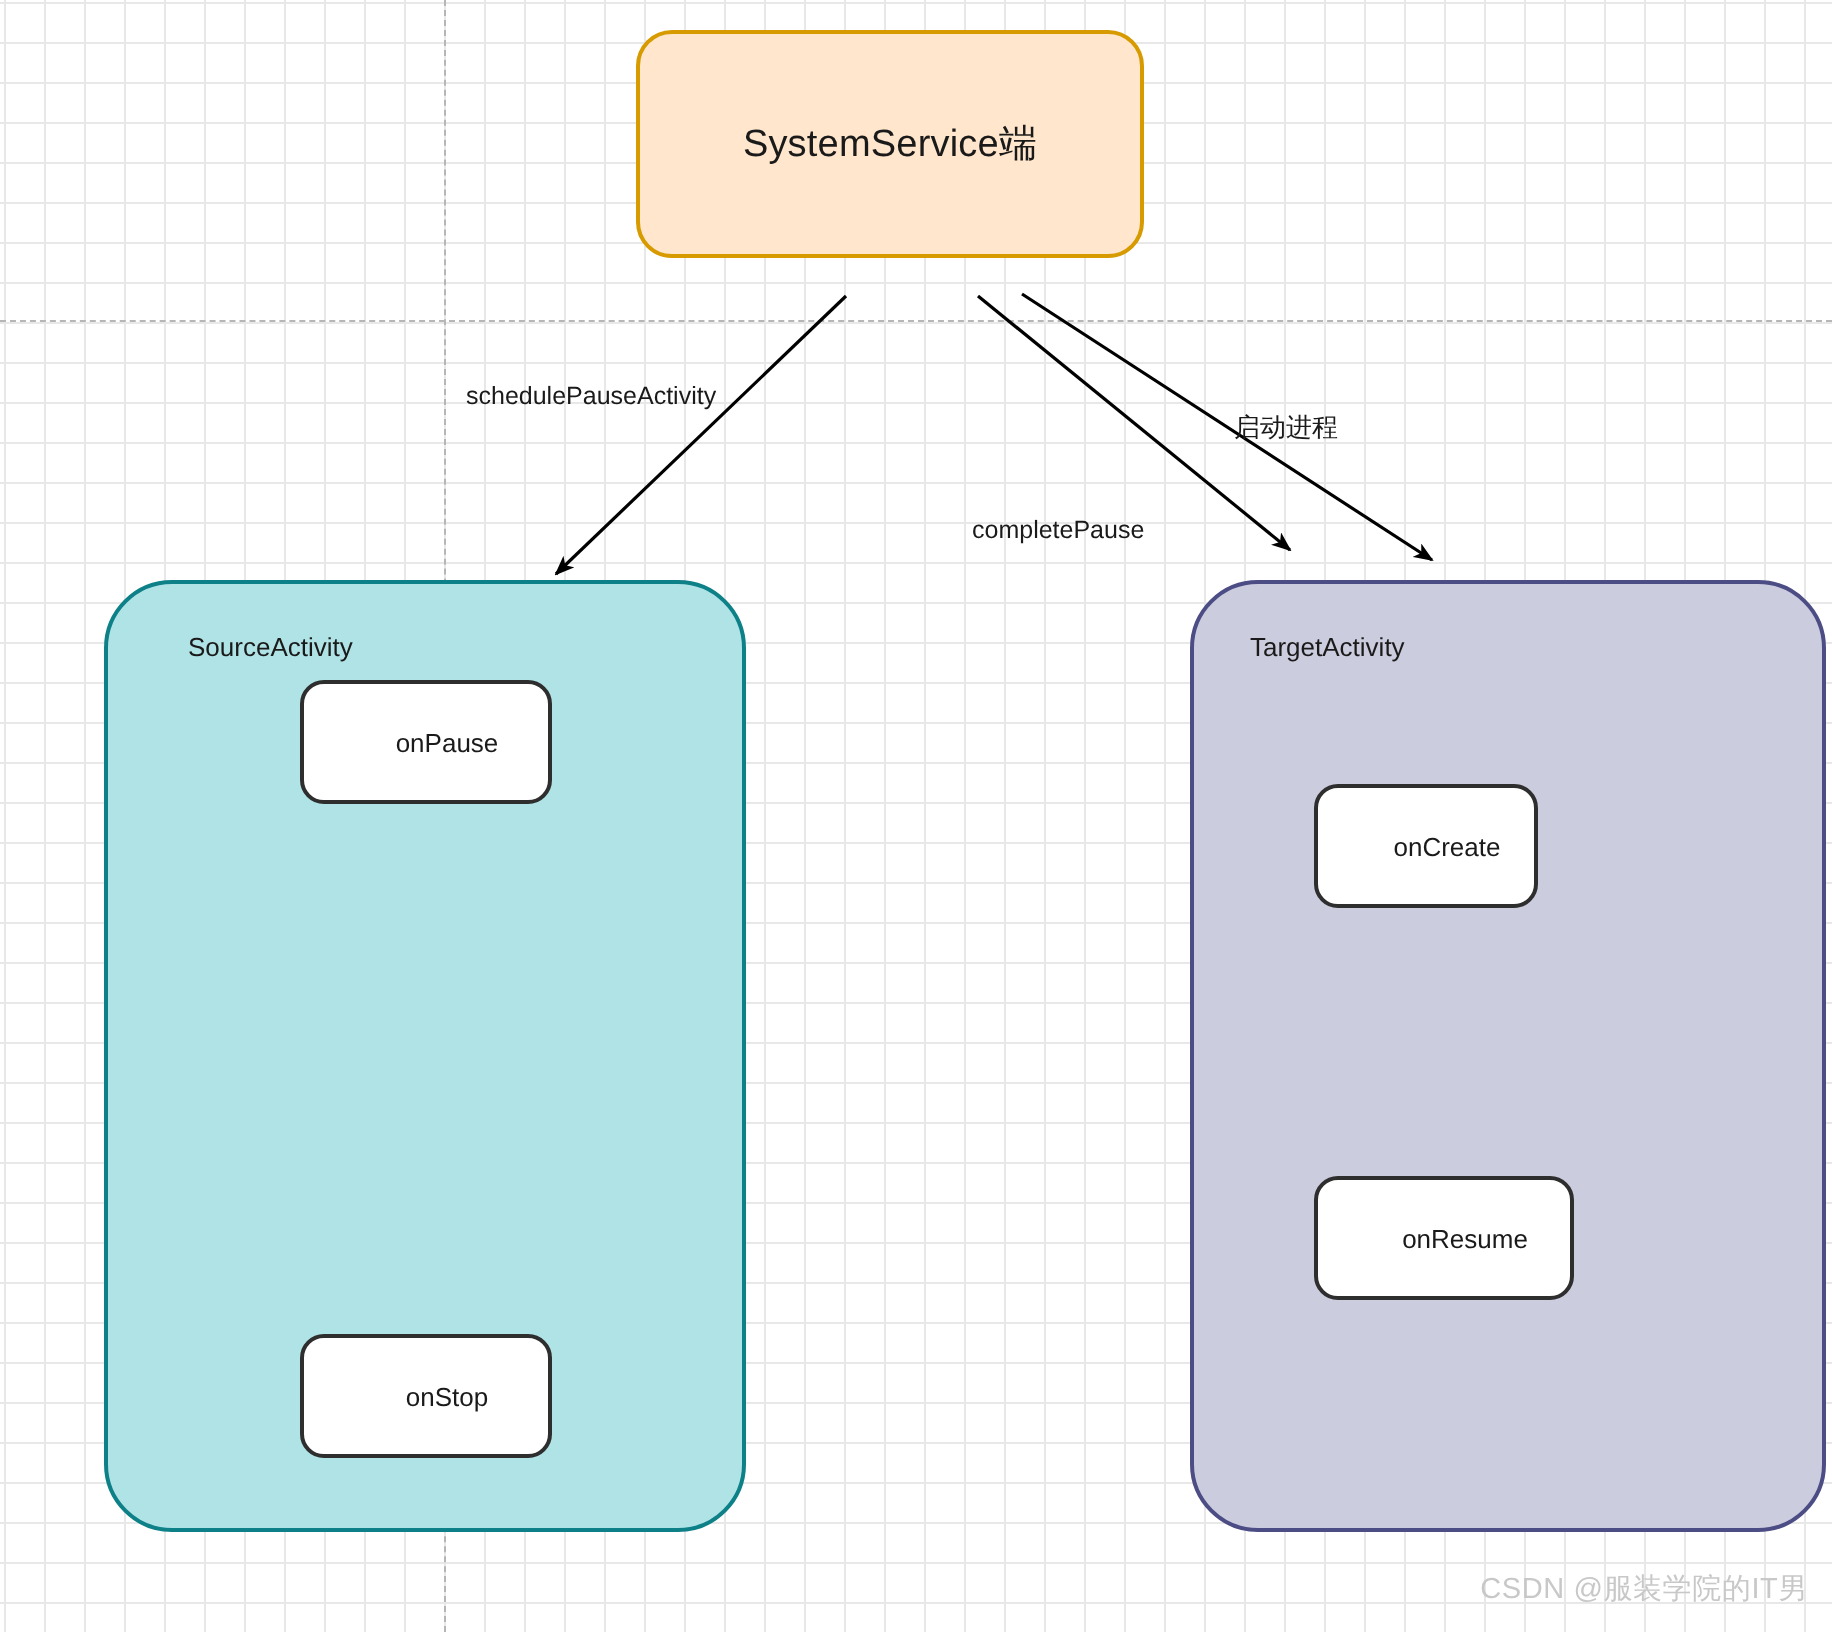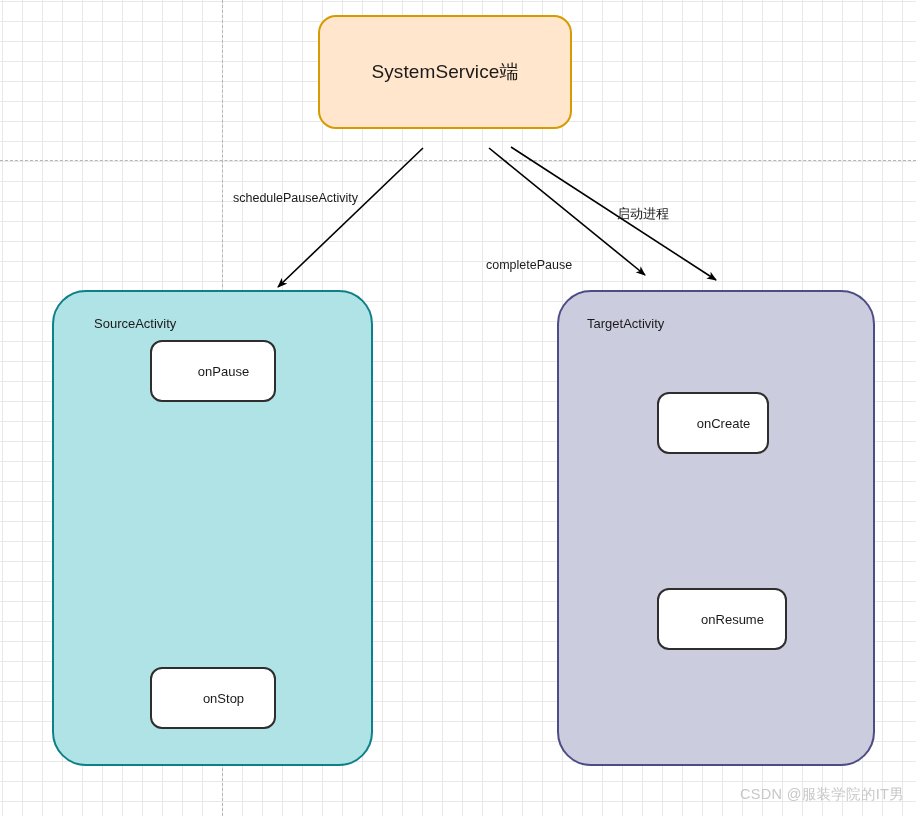--- a/index.html
+++ b/index.html
@@ -79,21 +79,21 @@
   }
   .source-container {
     left: 52px;
     top: 290px;
     width: 321px;
     height: 476px;
     background: #b0e3e6;
     border: 2px solid #0e8088;
   }
   .target-container {
-    left: 557px;
+    left: 595px;
     top: 290px;
     width: 318px;
     height: 476px;
     background: #ccccdf;
     border: 2px solid #4d4d86;
   }
   .container-title {
     position: absolute;
     font-size: 13px;
     color: #1a1a1a;

